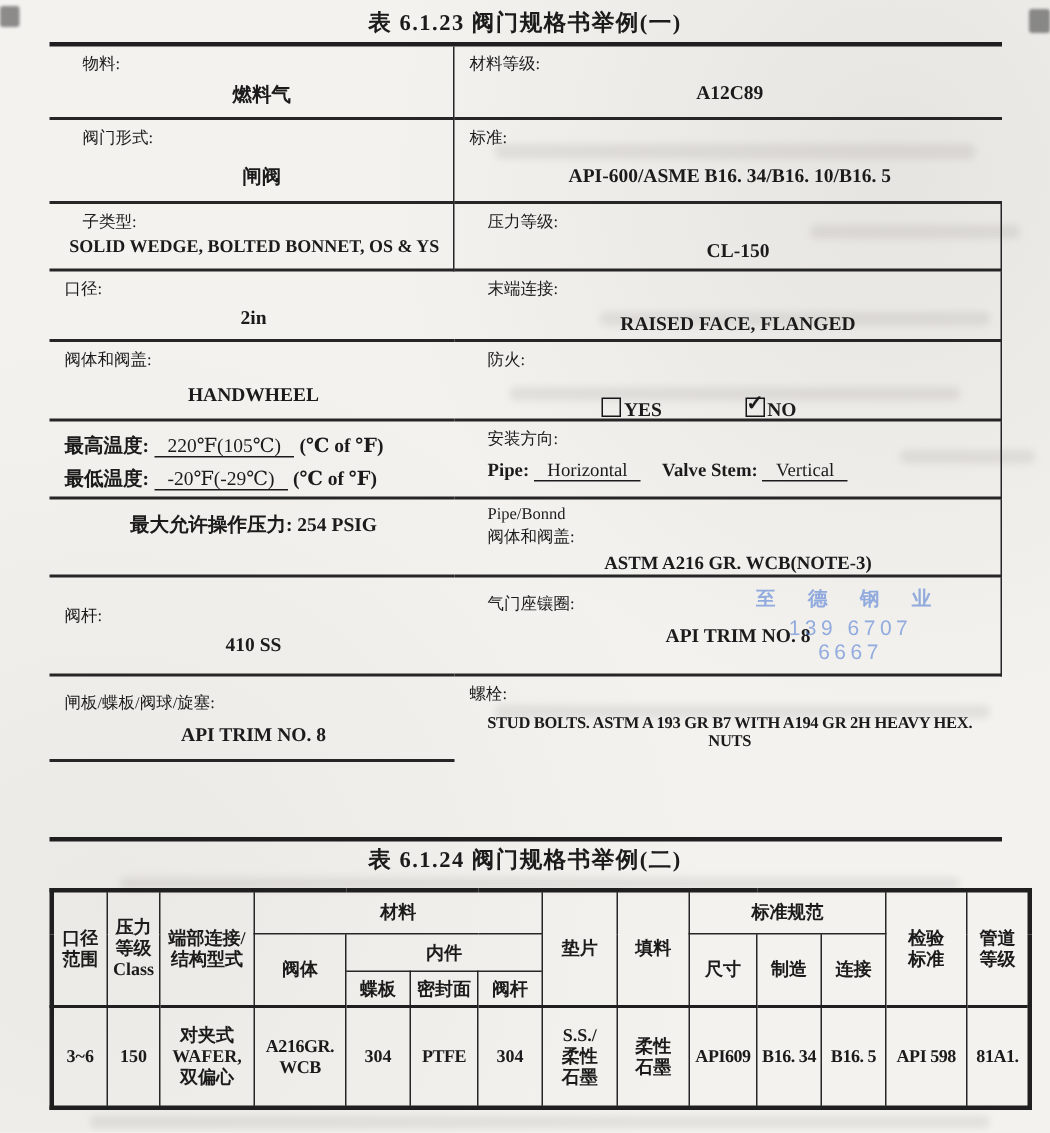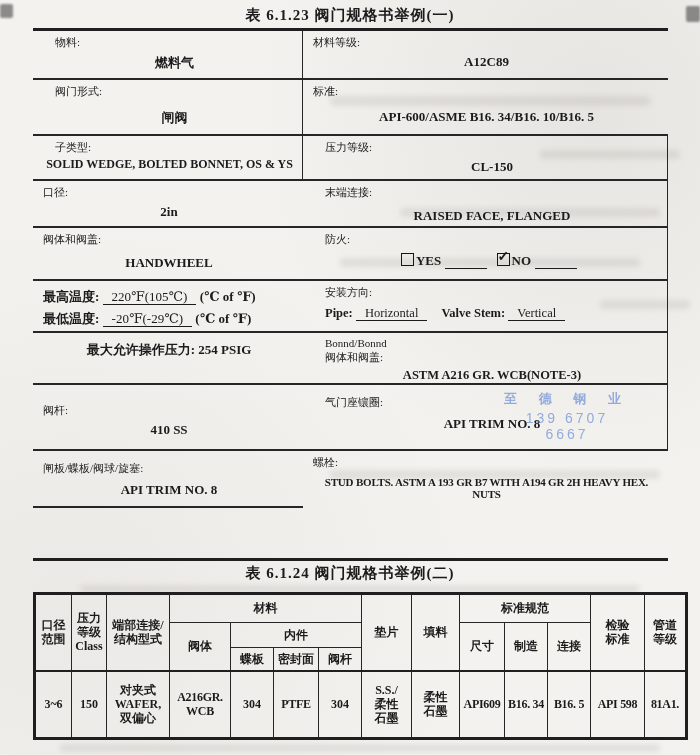--- a/index.html
+++ b/index.html
@@ -41,21 +41,21 @@
   .val{text-align:center;font-weight:bold;font-size:13px;margin-top:4px;}
   .val.small{font-size:11px;letter-spacing:-0.2px;}
   .inline-lbl{font-weight:bold;font-size:13px;}
   .uval{font-weight:normal;font-size:13px;border-bottom:1.6px solid #1b1b1b;padding:0 9px;margin-top:36px;}
   .temprow{font-weight:bold;font-size:13px;margin-top:2px;line-height:20px;white-space:nowrap;}
   .blank{display:inline-block;width:42px;border-bottom:1.6px solid #1b1b1b;height:12px;
     vertical-align:bottom;margin:0 6px 0 4px;}
   .cb{display:inline-block;width:11px;height:11px;border:1.6px solid #151515;
     vertical-align:-1px;margin-right:2px;position:relative;background:transparent;}
   .cb .tick{position:absolute;left:0px;top:-6px;font-size:14px;font-weight:bold;}
-  .checkline{margin-top:6px;text-align:center;font-weight:bold;font-size:13px;white-space:nowrap;}
+  .checkline{margin-top:18px;text-align:center;font-weight:bold;font-size:13px;white-space:nowrap;}
 
   
   .wm{position:absolute;left:502px;top:390px;color:rgba(96,133,214,0.65);
     font-family:"Liberation Sans","DejaVu Sans",sans-serif;text-align:center;width:130px;}
   .wm .l1{font-size:13px;letter-spacing:9px;font-weight:bold;}
   .wm .l2{font-size:14px;letter-spacing:3px;margin-top:2px;}
 
   
   .tbl2{position:absolute;left:33px;top:592px;width:652px;
     border-collapse:collapse;table-layout:fixed;
@@ -155,21 +155,21 @@
         <span style="display:inline-block;width:8px;"></span>
         <span>Valve Stem:</span>
         <span class="uval" style="font-size:12.5px;">Vertical</span>
       </div>
     </div>
     <div class="cell">
       <div class="val" style="margin-top:4px;">最大允许操作压力: 254 PSIG</div>
     </div>
 
     <div class="cell cl">
-      <div class="lbl">Bonnd/Bonnd</div>
+      <div class="lbl">Pipe/Bonnd</div>
       <div class="lbl" style="margin-top:1px;">阀体和阀盖:</div>
       <div class="val" style="font-size:12.5px;margin-top:3px;">ASTM A216 GR. WCB(NOTE-3)</div>
     </div>
     <div class="cell">
       <div class="lbl" style="margin-top:14px;">阀杆:</div>
       <div class="val">410 SS</div>
     </div>
 
     <div class="cell cl">
       <div class="lbl" style="margin-top:6px;">气门座镶圈:</div>

